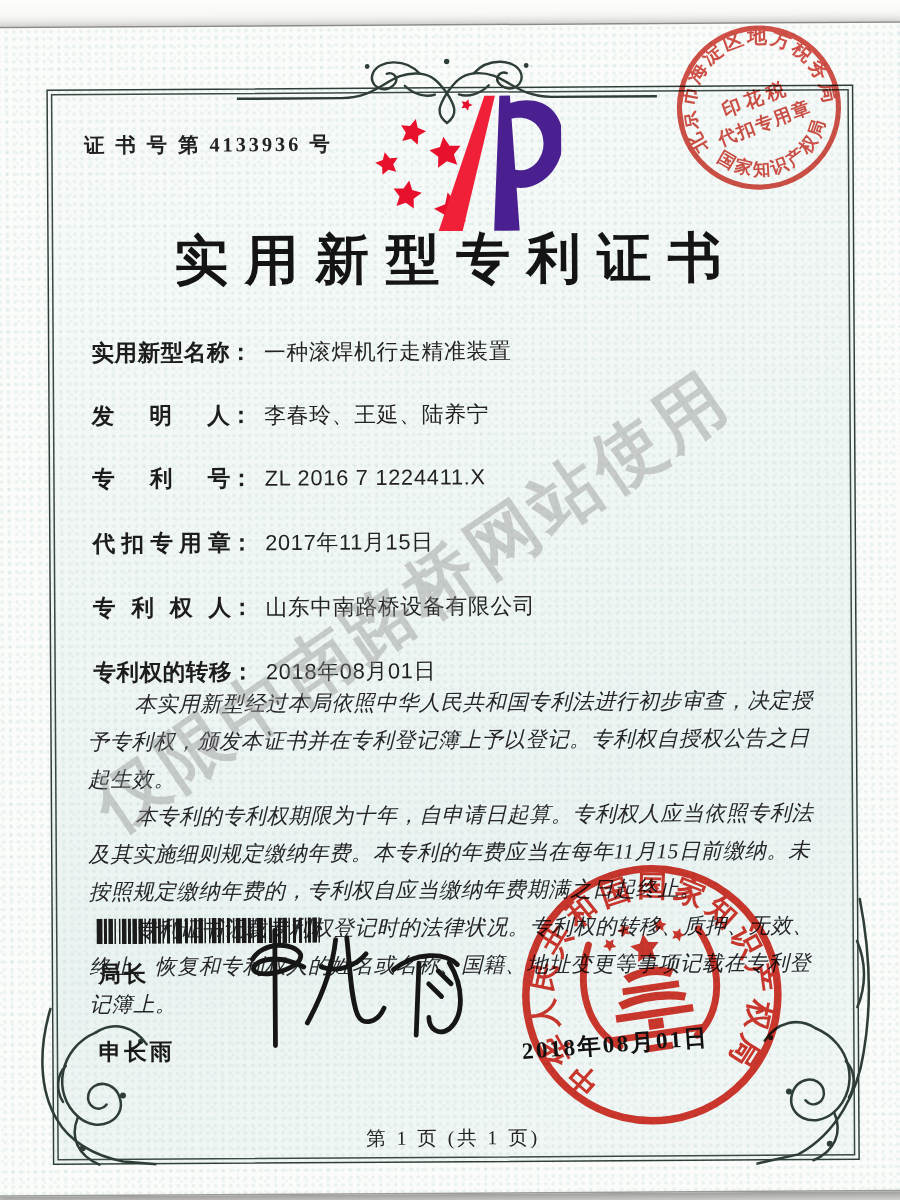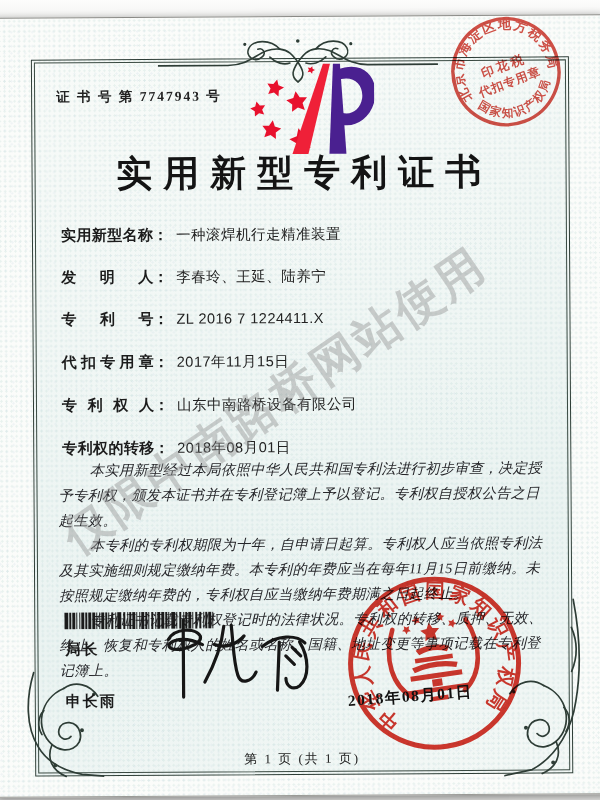--- a/index.html
+++ b/index.html
@@ -140,21 +140,21 @@
     </g>
     <g fill="currentColor">
       <circle cx="58" cy="130" r="2"></circle>
         <circle cx="31" cy="165" r="2"></circle>
         <circle cx="70" cy="94" r="1.7"></circle>
     </g>
   </svg>
 
   <div class="cert-no">
     <span>证 书 号</span>
-    <span>第 7747943 号</span>
+    <span>第 4133936 号</span>
   </div>
 
   <svg class="tax-stamp" width="116" height="116" viewBox="0 0 116 116">
     <defs>
       <path id="taxTop" d="M20.8,79.5 A43,43 0 1 1 95.2,79.5"></path>
       <path id="taxBot" d="M18.3,79.1 A45,45 0 0 0 97.7,79.1"></path>
     </defs>
     <circle cx="58" cy="58" r="53" fill="none" stroke="#cf392e" stroke-width="3.4"></circle>
     <text font-size="13.2" font-weight="bold" fill="#cf392e" letter-spacing="1.6" text-anchor="middle">
       <textPath href="#taxTop" startOffset="50%">北京市海淀区地方税务局</textPath>

